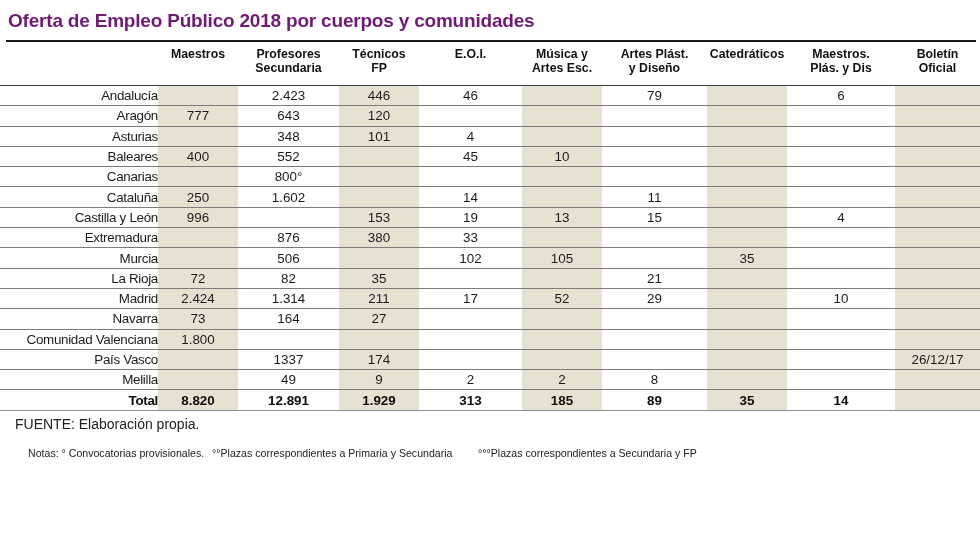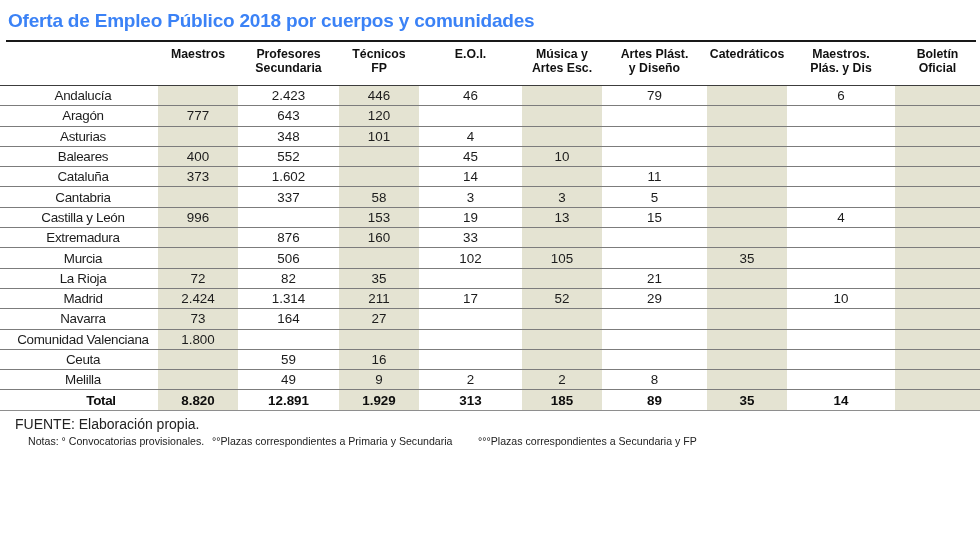--- a/index.html
+++ b/index.html
@@ -3,45 +3,45 @@
 <meta charset="utf-8">
 <style>
   html,body{margin:0;padding:0;}
   body{
     width:980px;height:537px;background:#ffffff;color:#1a1a1a;
     font-family:"Liberation Sans", sans-serif;position:relative;overflow:hidden;
     --band:#e4e3d2;
   }
   .title{
     font-size:19px;font-weight:bold;letter-spacing:-0.2px;
-    margin:10px 0 8px 8px;color:#3b82f6;
+    margin:10px 0 8px 8px;color:#701a75;
   }
   .rule{height:2px;background:#191919;margin:0 4px 0 6px;}
   table{border-collapse:collapse;table-layout:fixed;width:980px;}
   thead th{
     font-size:12.3px;font-weight:bold;vertical-align:top;
     padding:5px 0 0 0;line-height:1.15;height:38px;
     border-bottom:1.5px solid #3c3c3c;color:#111;
   }
   tbody td{
     height:19.3px;font-size:13.4px;text-align:center;padding:0;
     border-bottom:1px solid #7c7c7c;color:#1c1c1c;white-space:nowrap;
   }
-  tbody td.region{text-align:center;padding-left:8px;letter-spacing:-0.3px;}
+  tbody td.region{text-align:right;padding-left:8px;letter-spacing:-0.3px;}
   tbody td.band{background:var(--band);}
   tr.total td{
     font-weight:bold;border-top:1.8px solid #3c3c3c;border-bottom:1.8px solid #8e8e8e;
     color:#0d0d0d;
   }
   .w0{width:158px}.w1{width:80px}.w2{width:101px}.w3{width:80px}.w4{width:103px}
   .w5{width:80px}.w6{width:105px}.w7{width:80px}.w8{width:108px}.w9{width:85px}
   .footer{margin-top:5px;}
   .src{font-size:14px;margin-left:15px;color:#222;}
   .notes{position:relative;height:16px;margin-top:3px;font-size:10.6px;color:#222;}
-  .notes span{position:absolute;top:0;white-space:nowrap;padding-left:20px;}
+  .notes span{position:absolute;top:12px;white-space:nowrap;padding-left:20px;}
   .n0{left:8px}.n1{left:192px}.n2{left:458px}
 </style>
 </head>
 <body style="--band: #e4e3d2;">
 
 <div class="title">Oferta de Empleo Público 2018 por cuerpos y comunidades</div>
 <div class="rule"></div>
 
 <table>
     <colgroup>
@@ -113,60 +113,60 @@
         <td>552</td>
         <td class="band"></td>
         <td>45</td>
         <td class="band">10</td>
         <td></td>
         <td class="band"></td>
         <td></td>
         <td class="band"></td>
       </tr>
       <tr>
+        <td class="region">Canarias</td>
+        <td class="band"></td>
+        <td>800°</td>
+        <td class="band"></td>
+        <td></td>
+        <td class="band"></td>
+        <td></td>
+        <td class="band"></td>
+        <td></td>
+        <td class="band"></td>
+      </tr>
+      <tr>
         <td class="region">Cataluña</td>
-        <td class="band">373</td>
+        <td class="band">250</td>
         <td>1.602</td>
         <td class="band"></td>
         <td>14</td>
         <td class="band"></td>
         <td>11</td>
-        <td class="band"></td>
-        <td></td>
-        <td class="band"></td>
-      </tr>
-      <tr>
-        <td class="region">Cantabria</td>
-        <td class="band"></td>
-        <td>337</td>
-        <td class="band">58</td>
-        <td>3</td>
-        <td class="band">3</td>
-        <td>5</td>
         <td class="band"></td>
         <td></td>
         <td class="band"></td>
       </tr>
       <tr>
         <td class="region">Castilla y León</td>
         <td class="band">996</td>
         <td></td>
         <td class="band">153</td>
         <td>19</td>
         <td class="band">13</td>
         <td>15</td>
         <td class="band"></td>
         <td>4</td>
         <td class="band"></td>
       </tr>
       <tr>
         <td class="region">Extremadura</td>
         <td class="band"></td>
         <td>876</td>
-        <td class="band">160</td>
+        <td class="band">380</td>
         <td>33</td>
         <td class="band"></td>
         <td></td>
         <td class="band"></td>
         <td></td>
         <td class="band"></td>
       </tr>
       <tr>
         <td class="region">Murcia</td>
         <td class="band"></td>
@@ -221,30 +221,30 @@
         <td></td>
         <td class="band"></td>
         <td></td>
         <td class="band"></td>
         <td></td>
         <td class="band"></td>
         <td></td>
         <td class="band"></td>
       </tr>
       <tr>
-        <td class="region">Ceuta</td>
-        <td class="band"></td>
-        <td>59</td>
-        <td class="band">16</td>
-        <td></td>
-        <td class="band"></td>
-        <td></td>
-        <td class="band"></td>
-        <td></td>
-        <td class="band"></td>
+        <td class="region">País Vasco</td>
+        <td class="band"></td>
+        <td>1337</td>
+        <td class="band">174</td>
+        <td></td>
+        <td class="band"></td>
+        <td></td>
+        <td class="band"></td>
+        <td></td>
+        <td class="band">26/12/17</td>
       </tr>
       <tr>
         <td class="region">Melilla</td>
         <td class="band"></td>
         <td>49</td>
         <td class="band">9</td>
         <td>2</td>
         <td class="band">2</td>
         <td>8</td>
         <td class="band"></td>

